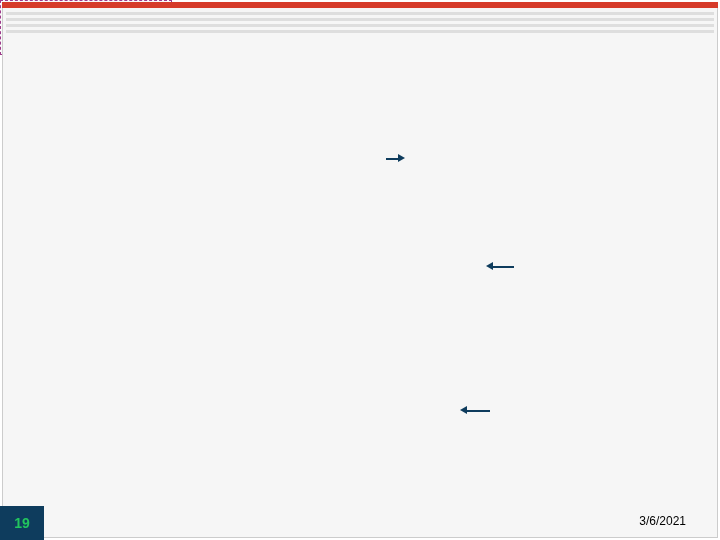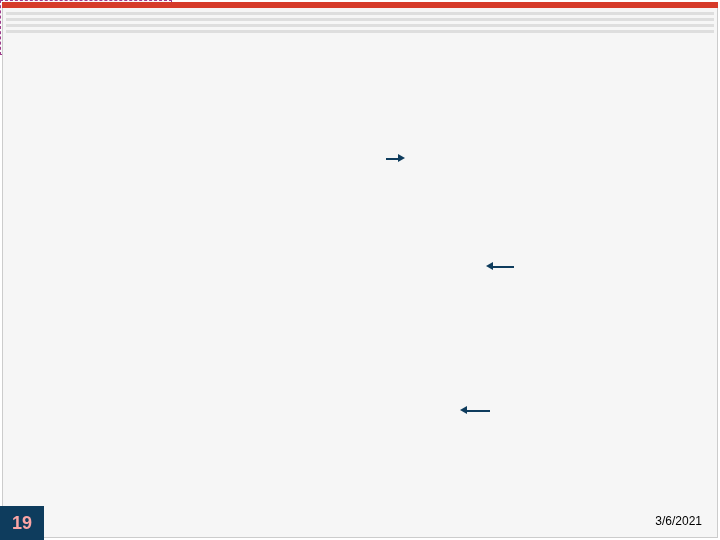--- a/index.html
+++ b/index.html
@@ -53,22 +53,22 @@
   .t-oracle4 .rows { position:absolute; top:12px; left:6px; right:6px; bottom:4px;}
   .t-oracle4 .rows span{ display:block; height:3px; background:#dedede; margin-bottom:3px;}
 
   
   .conn { position:absolute; background:#0e3c5d; }
   .conn.h { height:2px; }
   .conn.v { width:2px; }
   .ah-r { position:absolute; width:0; height:0; border-top:4px solid transparent; border-bottom:4px solid transparent; border-left:7px solid #0e3c5d; }
   .ah-l { position:absolute; width:0; height:0; border-top:4px solid transparent; border-bottom:4px solid transparent; border-right:7px solid #0e3c5d; }
 
-  .slidenum { position:absolute; left:0; bottom:0; width:44px; height:34px; background:#0e3c5d; color:#fca5a5; font-size:18px; font-weight:bold; display:flex; align-items:center; justify-content:center; }
-  .date { position:absolute; right:18px; bottom:12px; font-size:12px; color:#000; }
+  .slidenum { position:absolute; left:0; bottom:0; width:44px; height:34px; background:#0e3c5d; color:#22c55e; font-size:14px; font-weight:bold; display:flex; align-items:center; justify-content:center; }
+  .date { position:absolute; right:34px; bottom:12px; font-size:12px; color:#000; }
 </style>
 </head>
 <body>
 
 <div class="slide">
 
   <div class="title">Create/Add Item(s) Workflow</div>
   <div class="title-rule-wrap">
     <div class="title-bullet"></div>
     <div class="title-rule"></div>

